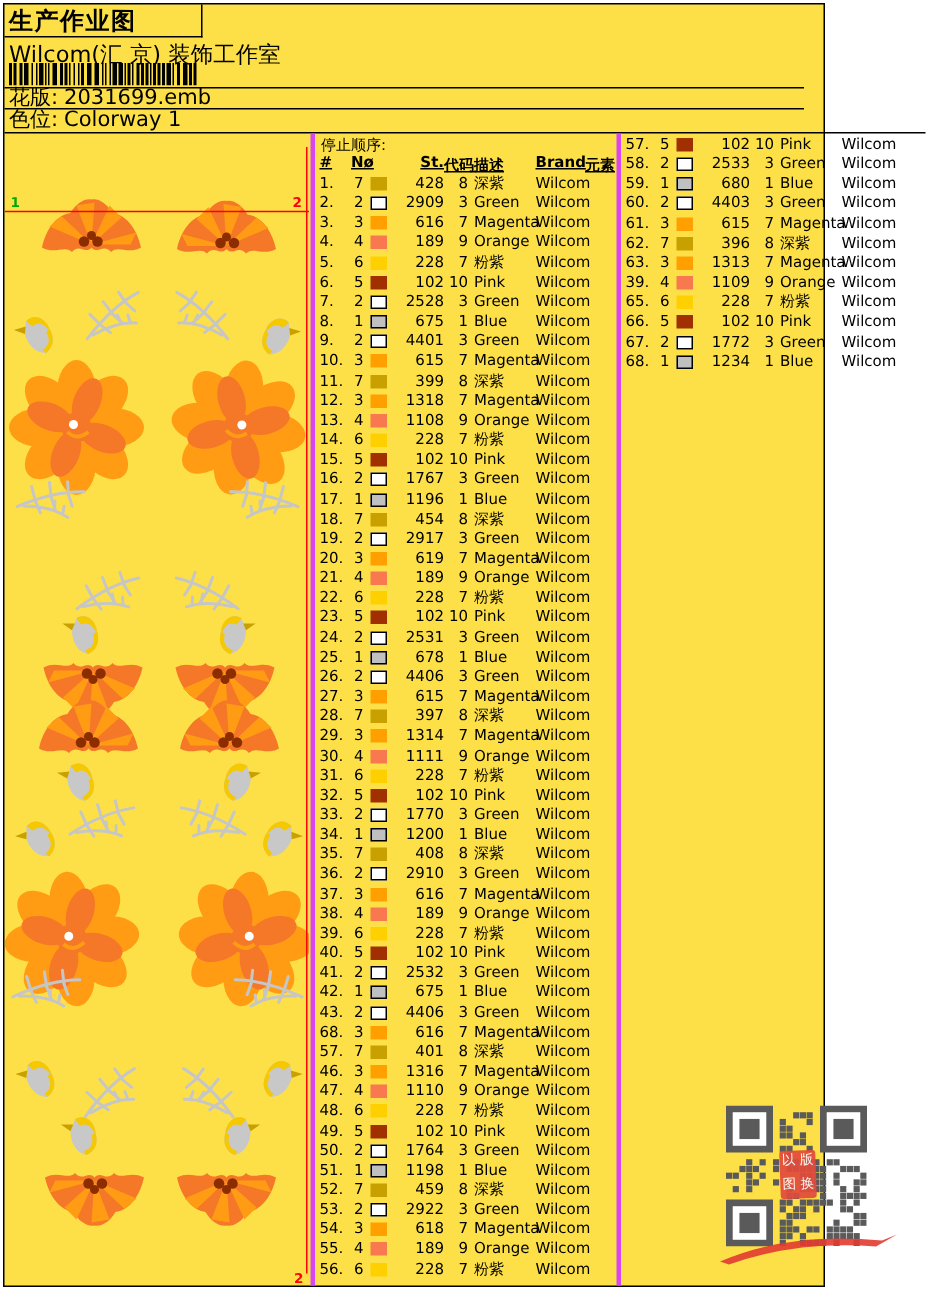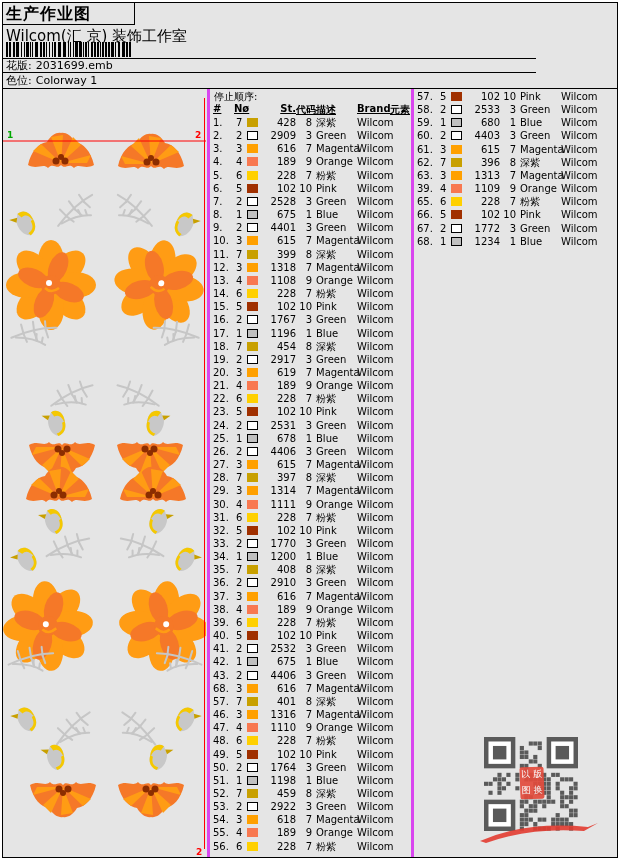--- a/index.html
+++ b/index.html
@@ -1,28 +1,28 @@
 <!DOCTYPE html>
 <html><head>
 <meta charset="utf-8">
 <style>
   *{margin:0;padding:0;box-sizing:border-box}
   html,body{width:620px;height:860px;background:#fff;
     font-family:"DejaVu Sans","Liberation Sans",sans-serif;color:#000;overflow:hidden}
-  .page{position:absolute;left:2px;top:2px;width:616px;height:856px;border:1px solid #000;background:#e5e5e5}
+  .page{position:absolute;left:2px;top:2px;width:548px;height:856px;border:1px solid #000;background:#fde047}
 
   
   .header{position:absolute;left:0;top:0;width:614px;height:86px;border-bottom:1px solid #000}
   .title-box{position:absolute;left:0;top:0;width:132px;height:22px;border-right:1px solid #000;border-bottom:1px solid #000;
     font-size:16px;font-weight:bold;line-height:21px;padding-left:3px;letter-spacing:1px}
   .studio{position:absolute;left:3px;top:24px;font-size:15px}
   .barcode{position:absolute;left:3px;top:39px;width:130px;height:15px}
   .hline1{position:absolute;left:0;top:55px;width:533px;border-top:1px solid #000}
   .hline2{position:absolute;left:0;top:69px;width:533px;border-top:1px solid #000}
-  .meta-row{position:absolute;left:3px;font-size:11px;height:13px;line-height:13px}
+  .meta-row{position:absolute;left:3px;font-size:14px;height:13px;line-height:13px}
   .meta-row .lab{margin-right:4px}
   .stats{position:absolute;left:533px;top:0;width:81px;height:85px;border-left:1px solid #000;padding:2px 0 0 3px}
   .stat{height:16px;line-height:16px;font-size:10px;white-space:nowrap}
 
   
   .main{position:absolute;left:0;top:86px;width:614px;height:768px}
   .design{position:absolute;left:0;top:0;width:204px;height:768px;overflow:hidden}
   .tcol{position:absolute;top:0;height:768px;border-left:3px solid #d946ef;font-size:10px}
   .tcol-left{left:204px;width:204px}
   .tcol-right{left:408px;width:206px}

